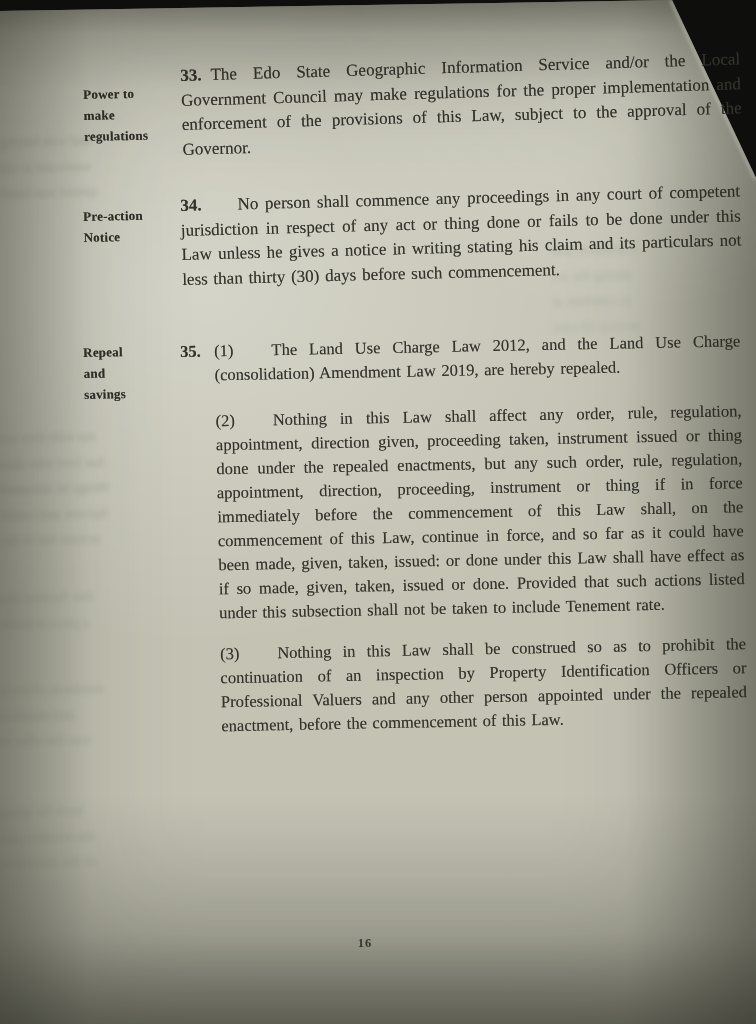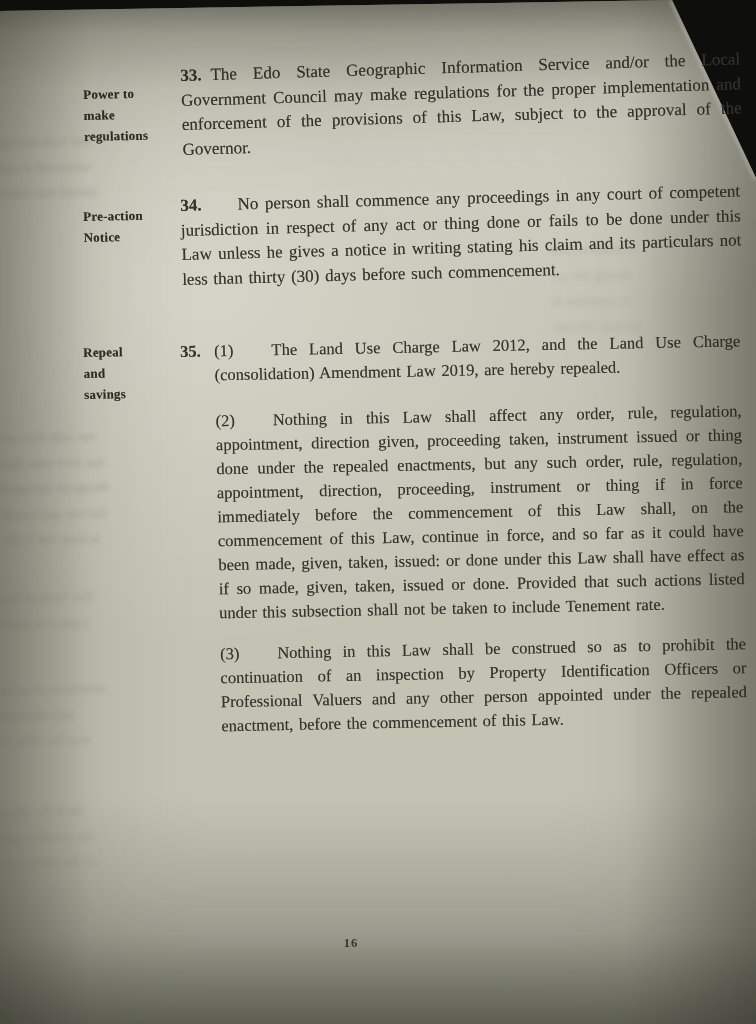--- a/index.html
+++ b/index.html
@@ -77,21 +77,21 @@
   .sublabel { margin-right: 38px; }
   .para { margin: 0; }
   .para + .para { margin-top: 22px; }
   .para-gap3 { margin-top: 17px !important; }
   .rot-a { transform: rotate(-1.7deg); transform-origin: left top; }
   .rot-b { transform: rotate(-1.5deg); transform-origin: left top; }
   .rot-c { transform: rotate(-1.1deg); transform-origin: left top; }
   .rot-d { transform: rotate(-1.2deg); transform-origin: left top; }
   .page-number {
     position: absolute;
-    left: 171px; top: 936px; width: 360px;
+    left: 185px; top: 936px; width: 360px;
     text-align: center;
     font-size: 12.5px;
     font-weight: 700;
     letter-spacing: 1px;
     color: #3a3a31;
     z-index: 3;
   }
   
   .bleed {
     position: absolute;

